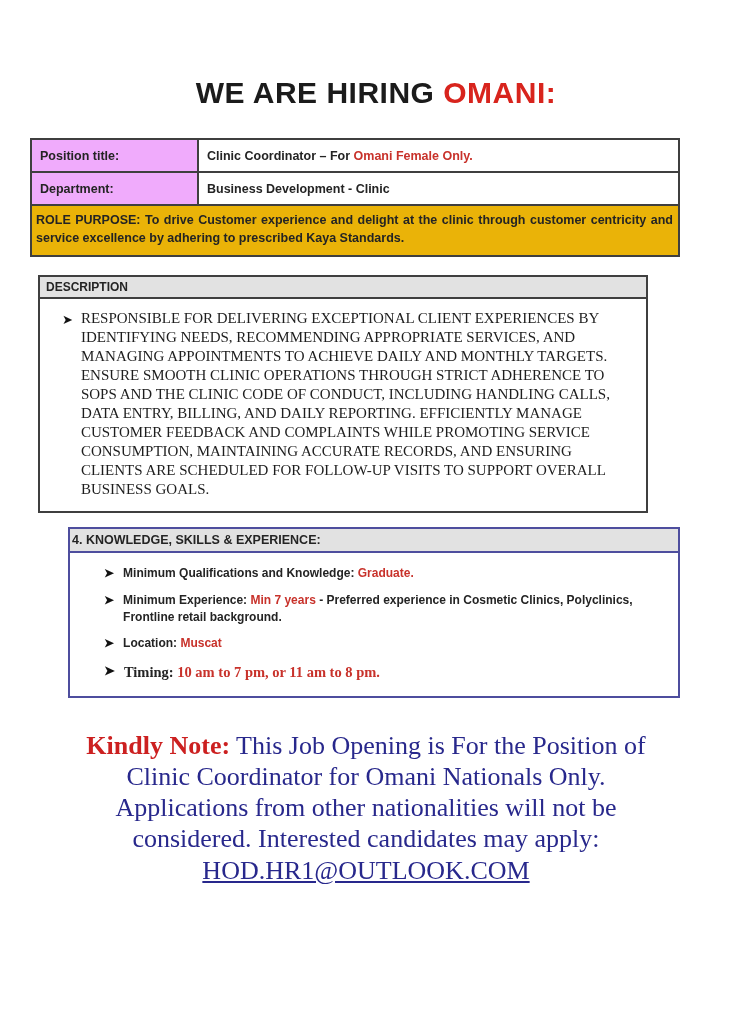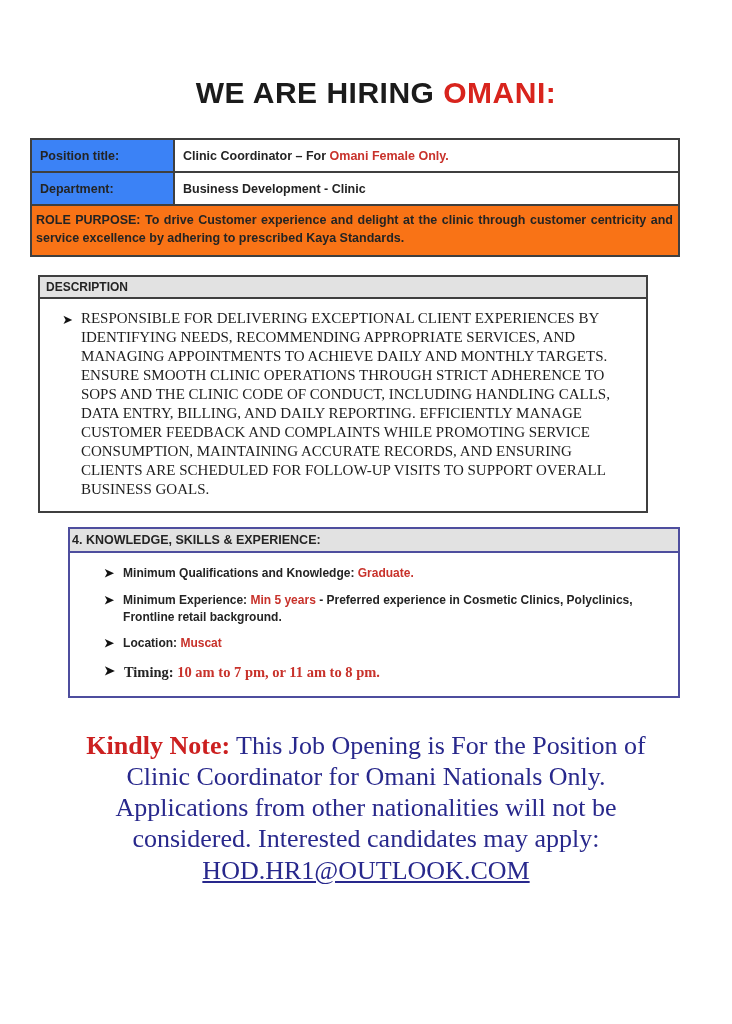--- a/index.html
+++ b/index.html
@@ -32,24 +32,24 @@
     border-collapse: collapse;
   }
   .info-table td {
     border: 2px solid #3f3f3f;
     font-size: 12.5px;
     font-weight: bold;
     color: #242424;
     padding: 5px 8px;
     vertical-align: middle;
   }
-  .label-cell { width: 143px; background: #3b82f6; height: 33px; margin-left: 12px; }
+  .label-cell { width: 167px; background: #f0abfc; height: 33px; margin-left: 12px; }
   .value-cell { background: #ffffff; }
   .role-cell {
-    background: #f97316;
+    background: #eab308;
     text-align: justify;
     line-height: 1.4;
     padding: 6px 5px 8px 4px !important;
   }
 
   
   .desc-box { margin: 18px 0 0 38px; width: 610px; }
   .desc-header {
     border: 2px solid #3f3f3f;
     background: #e2e2e2;
@@ -164,21 +164,21 @@
     <div class="skills-header">4. KNOWLEDGE, SKILLS &amp; EXPERIENCE:</div>
     <div class="skills-list">
 
       <div class="skill-bullet">
         <span class="bullet-arrow">➤</span>
         <span><span>Minimum Qualifications and Knowledge: </span><span class="red">Graduate.</span><span></span></span>
       </div>
 
       <div class="skill-bullet">
         <span class="bullet-arrow">➤</span>
-        <span><span>Minimum Experience:  </span><span class="red">Min 5 years</span><span> - Preferred experience in Cosmetic Clinics, Polyclinics, Frontline retail background.</span></span>
+        <span><span>Minimum Experience:  </span><span class="red">Min 7 years</span><span> - Preferred experience in Cosmetic Clinics, Polyclinics, Frontline retail background.</span></span>
       </div>
 
       <div class="skill-bullet">
         <span class="bullet-arrow">➤</span>
         <span><span>Location: </span><span class="red">Muscat</span><span></span></span>
       </div>
 
       <div class="skill-bullet serif-bullet">
         <span class="bullet-arrow">➤</span>
         <span><span>Timing: </span><span class="red">10 am to 7 pm, or 11 am to 8 pm.</span><span></span></span>

